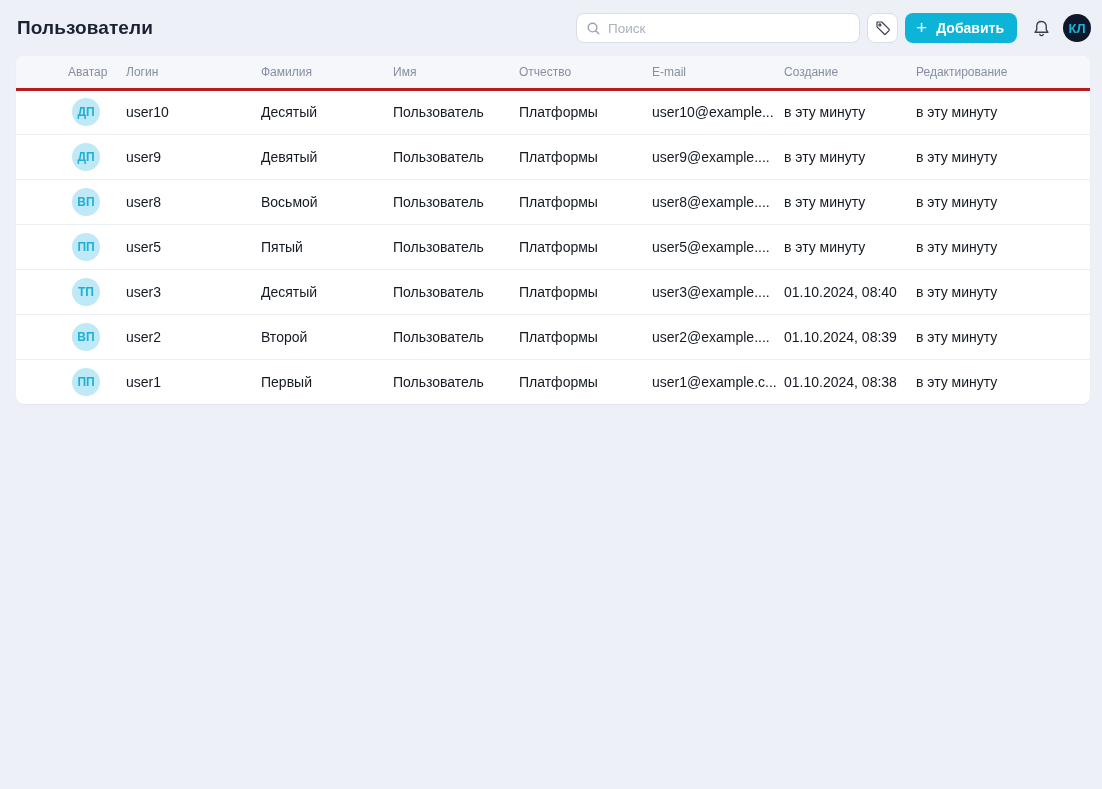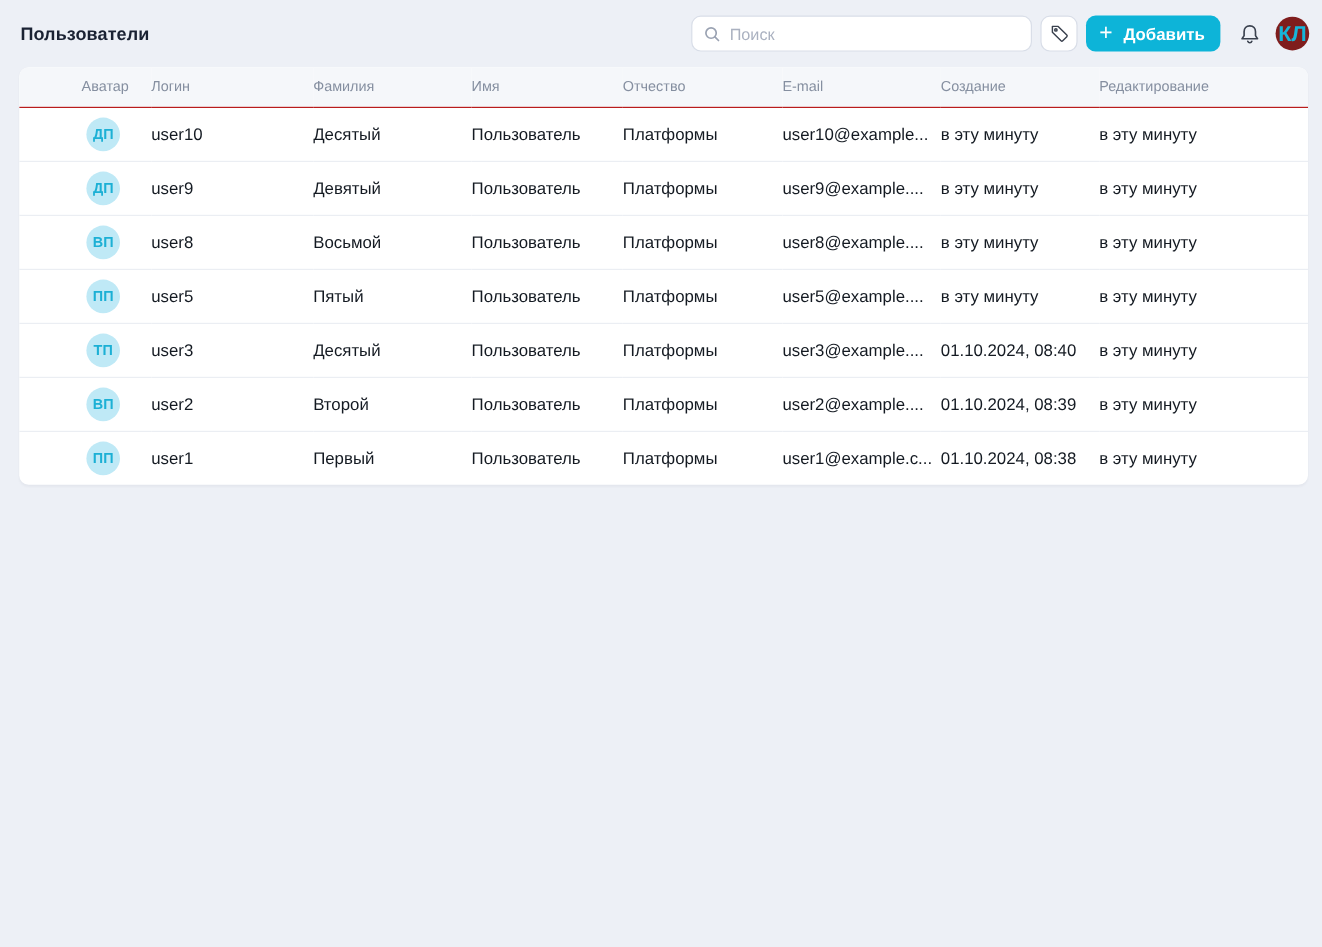--- a/index.html
+++ b/index.html
@@ -11,21 +11,21 @@
     color: #161c26;
   }
   
   .topbar {
     height: 56px;
     display: flex;
     align-items: center;
     padding: 0 11px 0 17px;
   }
   .page-title {
-    font-size: 15px;
+    font-size: 19px;
     font-weight: 700;
     color: #1a2233;
     letter-spacing: 0.1px;
   }
   .topbar-actions {
     margin-left: auto;
     display: flex;
     align-items: center;
   }
   .search-box {
@@ -88,23 +88,23 @@
     display: flex;
     align-items: center;
     justify-content: center;
     cursor: pointer;
     padding: 2px;
   }
   .user-avatar {
     width: 28px; height: 28px;
     margin-left: 10px;
     border-radius: 50%;
-    background: #7f1d1d;
+    background: #0f172a;
     color: #16b5d9;
-    font-size: 18px;
+    font-size: 13px;
     font-weight: 700;
     display: flex;
     align-items: center;
     justify-content: center;
     cursor: pointer;
   }
   
   .card {
     margin: 0 12px 0 16px;
     background: #fff;
@@ -126,21 +126,21 @@
   col.c-created{ width: 132px; }
   col.c-edited { width: auto;  }
   thead th {
     height: 33px;
     background: #f5f7fa;
     color: #858fa0;
     font-size: 12px;
     font-weight: 400;
     text-align: left;
     padding: 0 8px 0 0;
-    border-bottom: 1px solid #b91c1c;
+    border-bottom: 3px solid #b91c1c;
     white-space: nowrap;
   }
   thead th:first-child { padding-left: 52px; }
   tbody td {
     height: 45px;
     font-size: 14px;
     color: #141a22;
     padding: 0 8px 0 0;
     border-bottom: 1px solid #ebeef3;
     white-space: nowrap;

